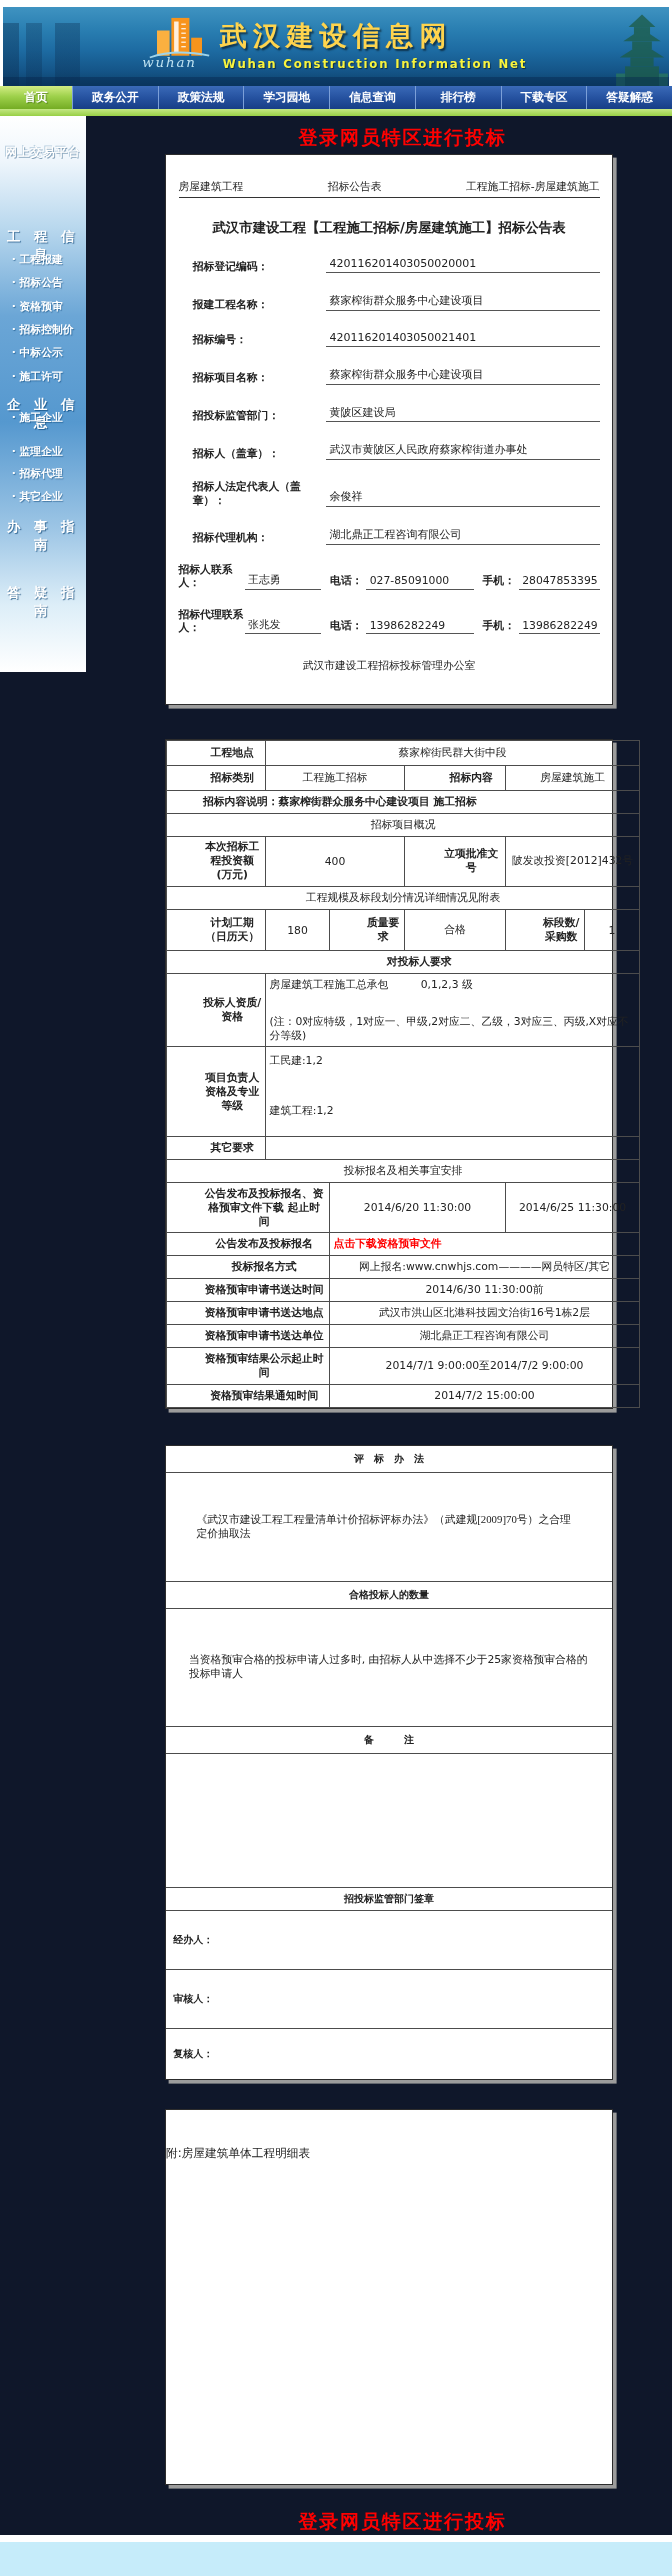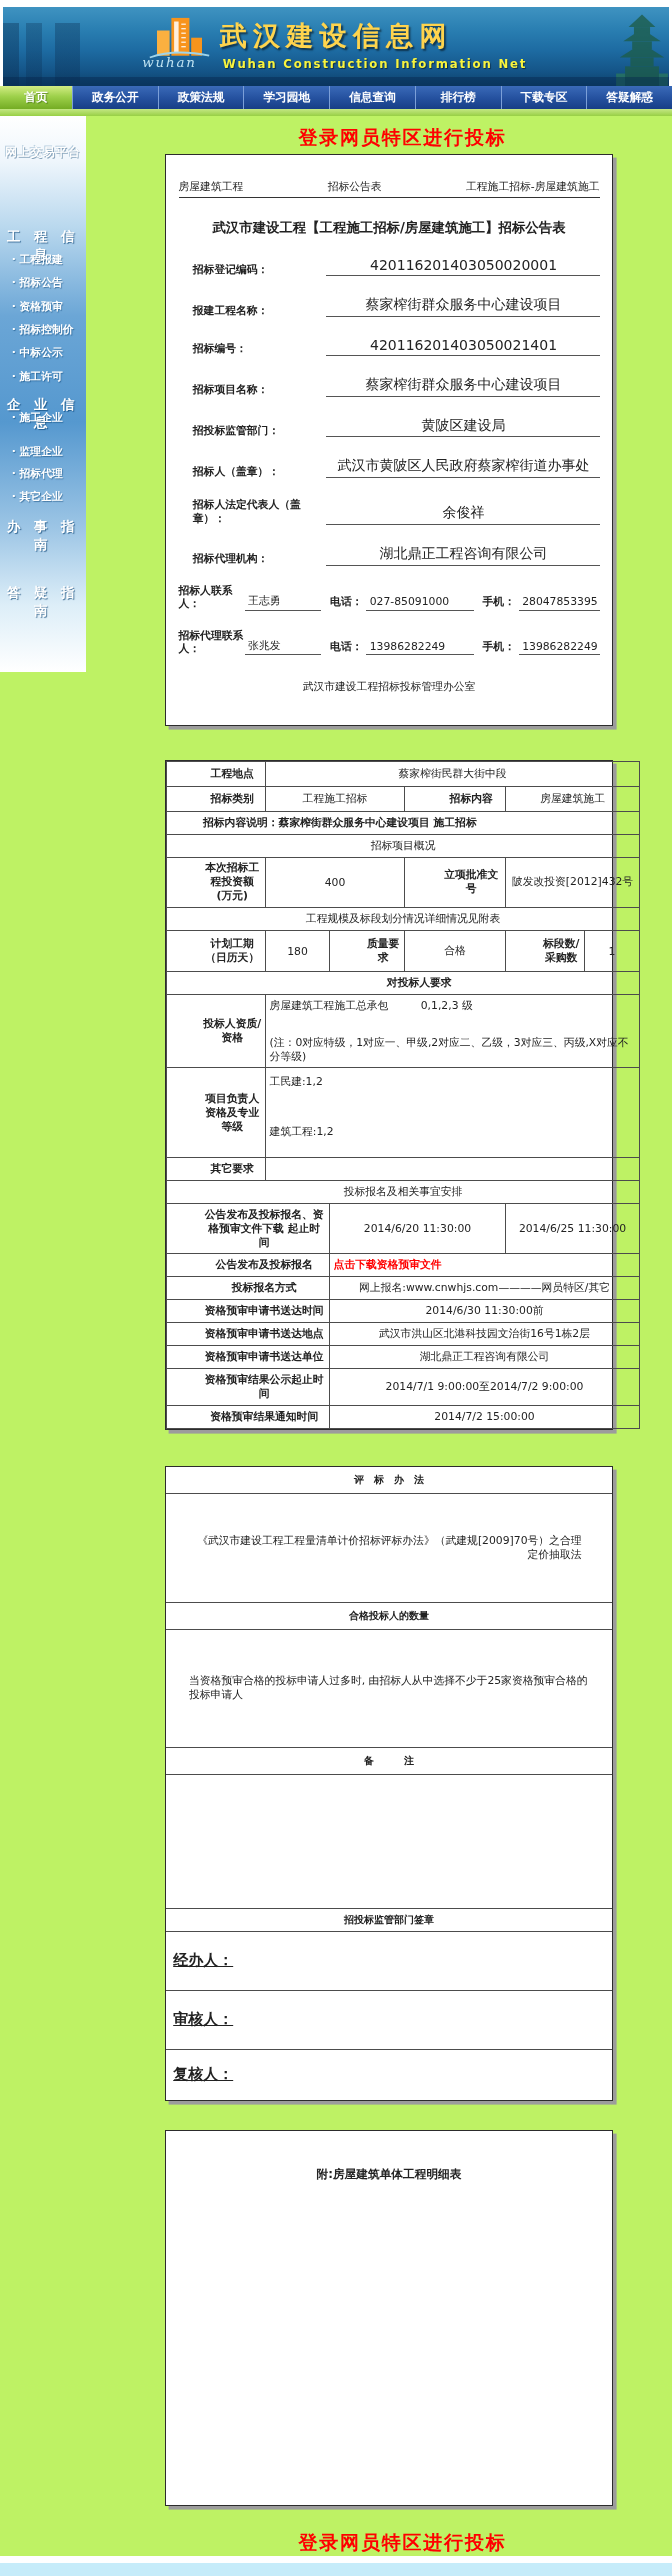--- a/index.html
+++ b/index.html
@@ -58,21 +58,21 @@
     border-left:0.9px solid #7b9fd8;
   }
   .nav-tab.home {
     flex:0 0 72px; border-left:none;
     background: linear-gradient(180deg,#d2ec84 0%, #9ed14b 45%, #74ac24 100%);
     color:#fff; text-shadow:0.9px 0.9px 0.9px rgba(40,80,0,.5);
   }
   .green-strip { height:7.2px; background: linear-gradient(180deg,#c4e784 0%, #98cf45 100%); }
 
   
-  .content { position:relative; background:#bef264; }
+  .content { position:relative; background:#0f172a; }
   .sidebar {
     position:absolute; left:0; top:0; width:86px; height:556px;
     background: linear-gradient(180deg,#ffffff 0%, #eff6fc 8%, #b9d8ee 20%, #6ba6d6 36%, #5598cf 55%, #9cc5e5 74%, #ddeef8 88%, #ffffff 100%);
   }
   .side-abs { position:absolute; left:0; width:86px; text-align:center; color:#fff; }
   .platform-title { top:29px; font-size:11.7px; font-weight:bold; letter-spacing:0.9px;
     text-shadow: 0.9px 0.9px 0 #8aa6bd, -0.9px -0.9px 0 #b9cfdf; }
   .side-sec { font-size:13.4px; font-weight:bold; letter-spacing:4.5px;
     text-shadow: 0.9px 0.9px 0.9px rgba(0,60,110,.65); }
   .side-item { font-size:10.8px; font-weight:bold; text-align:left; padding-left:11.7px;
@@ -89,21 +89,21 @@
     border:0.9px solid #2c2c2c; box-shadow: 3.6px 3.6px 0 #9c9c9c;
   }
 
   
   .box1 { padding:0 12.5px 30.5px 12.5px; }
   .corner-strip { display:flex; justify-content:space-between; align-items:flex-end;
     padding-top:25px; padding-bottom:2.7px; border-bottom:0.9px solid #333; font-size:10.8px; }
   .box1-title { margin-top:21.5px; text-align:center; font-size:13.4px; font-weight:bold; }
   .f-row { display:flex; margin-top:20px; align-items:flex-end; }
   .f-label { width:133px; margin-left:14.3px; font-size:10.8px; font-weight:bold; line-height:13.4px; flex:none; }
-  .f-value { flex:1; font-size:14px; border-bottom:0.9px solid #555; padding:0 1.8px 1.8px 3.6px; min-height:15.2px;text-align:center; }
+  .f-value { flex:1; font-size:11px; border-bottom:0.9px solid #555; padding:0 1.8px 1.8px 3.6px; min-height:15.2px; }
   .c-row { display:flex; margin-top:18px; align-items:flex-end; }
   .c-label { width:66px; font-size:10.8px; font-weight:bold; line-height:13.4px; flex:none; }
   .c-lab2 { font-size:10.8px; font-weight:bold; flex:none; padding:0 3.6px 1.8px 9px; }
   .c-val { font-size:10.8px; border-bottom:0.9px solid #555; padding:0 1.8px 1.8px 3.6px; min-height:15.2px; }
   .c-val.name { width:93px; }
   .c-val.tel  { width:131px; }
   .c-val.mob  { flex:1; }
   .office-line { margin-top:25px; text-align:center; font-size:10.8px; }
 
   
@@ -117,31 +117,31 @@
   .qual-note { margin-top:23px; }
   .pm-line2 { margin-top:36px; }
   .pm-cell { vertical-align:top !important; padding-top:7.2px !important; }
   .red-link { color:#ff0000; font-weight:bold; cursor:pointer; }
 
   
   .e-hdr { height:27px; line-height:27px; text-align:center; font-weight:bold;
     font-size:10px; border-bottom:0.9px solid #4c4c4c;font-family:Liberation Mono, monospace; }
   .e-cell { border-bottom:0.9px solid #4c4c4c; font-size:10.8px; }
   .e-method { height:109px; display:flex; align-items:center; justify-content:center;
-    text-align:right; padding:0 30.5px; }
+    text-align:left; padding:0 30.5px;font-family:Liberation Serif, serif; }
   .e-qualified { height:118px; display:flex; align-items:center; text-align:left; padding:0 23px; }
   .e-remark { height:134px; }
   .e-seal { height:23px; line-height:23px; }
   .e-sign { height:59px; border-bottom:0.9px solid #4c4c4c; display:flex; align-items:center;
-    font-size:15px; font-weight:bold; padding-left:7.2px;text-decoration:underline; }
+    font-size:10px; font-weight:bold; padding-left:7.2px; }
   .e-sign.last { height:50px; border-bottom:none; }
 
   
   .box4 { height:376px; }
-  .box4-title { padding-top:36px; text-align:center; font-size:11.7px; font-weight:bold; }
+  .box4-title { padding-top:36px; font-size:11.7px; font-weight:normal; }
 
   
   .links-wrap { margin-top:7.2px; background:#9fd660; border-radius:0 0 12.5px 12.5px; padding-bottom:6.3px; }
   .links-bar { background:#c6ecfa; padding:18px 23px 16px 23px; display:flex; justify-content:space-between; }
 </style>
 </head>
 <body>
 
 <div class="page">
 

